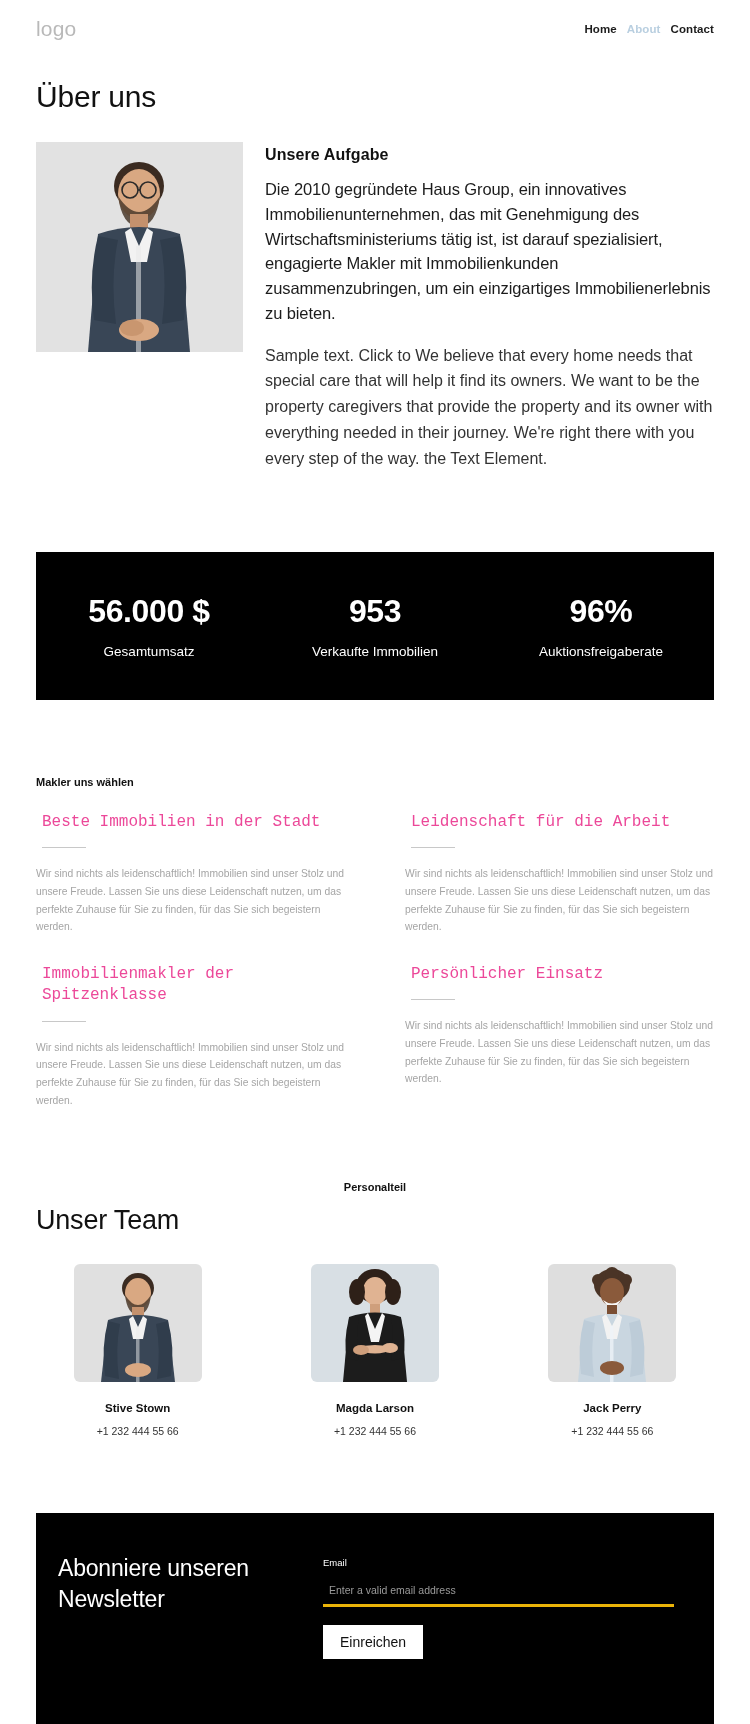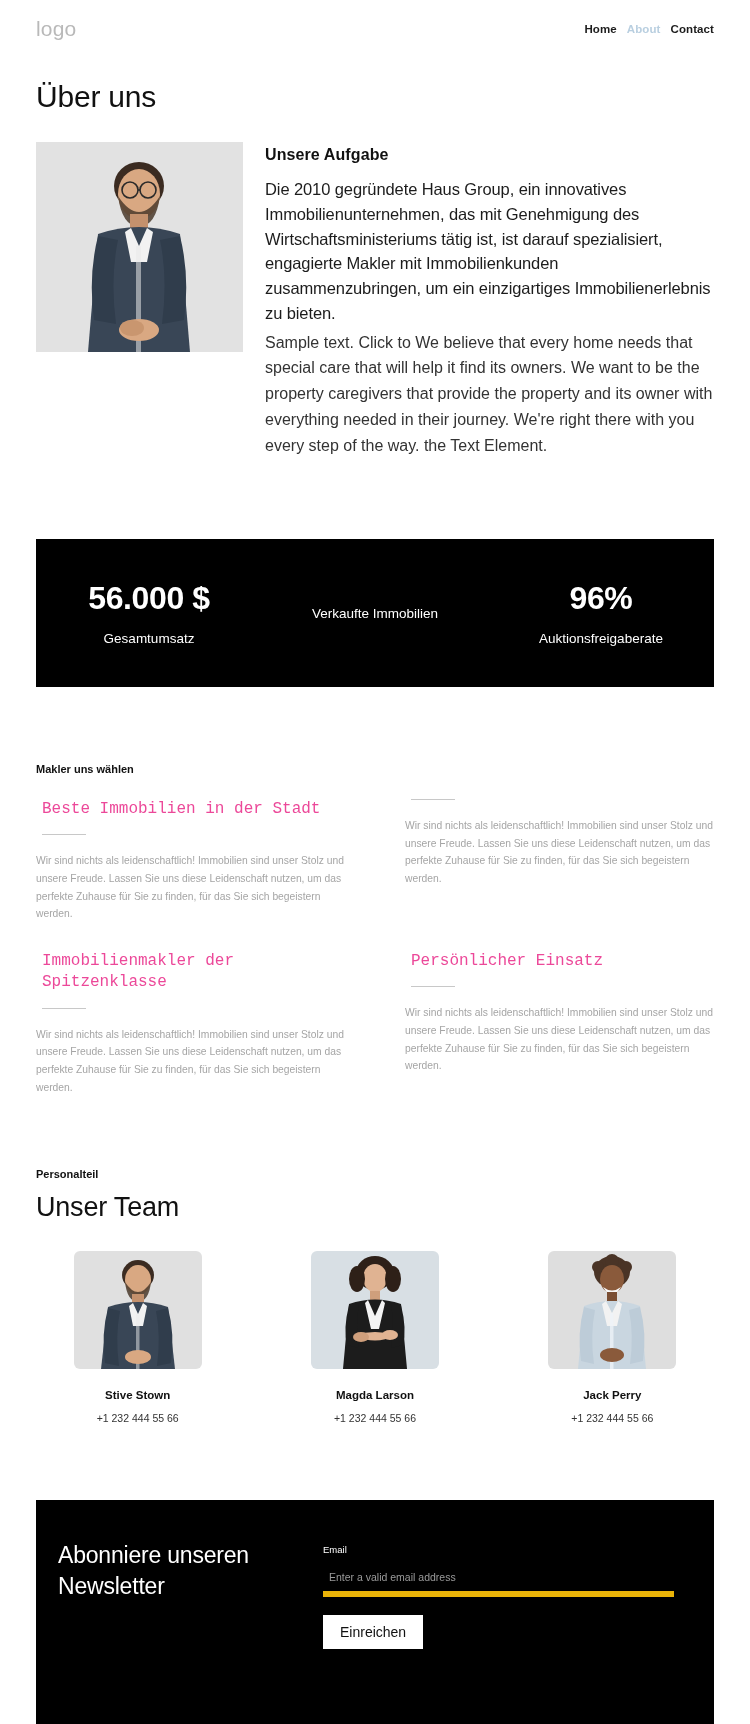--- a/index.html
+++ b/index.html
@@ -68,21 +68,21 @@
     font-weight: 700;
     color: #111111;
     margin-bottom: 13px;
     letter-spacing: 0.1px;
   }
   .lead {
     font-size: 16.5px;
     line-height: 1.5;
     color: #1c1c1c;
     font-weight: 400;
-    margin-bottom: 4px;
+    margin-bottom: 17px;
     letter-spacing: -0.1px;
   }
   .small-copy {
     font-size: 16px;
     line-height: 1.62;
     color: #333333;
   }
 
   
   .stats {
@@ -141,20 +141,21 @@
     color: #a5a5a5;
   }
 
   
   .team { padding: 72px 36px 0 36px; }
   .team-kicker {
     font-size: 11px;
     font-weight: 700;
     color: #111111;
     margin-bottom: 12px;
+    text-align: center;
   }
   .team-title {
     font-size: 27px;
     font-weight: 400;
     color: #111111;
     margin-bottom: 28px;
     letter-spacing: -0.2px;
   }
   .team-grid {
     display: grid;
@@ -203,21 +204,21 @@
   .nl-form { flex: 1; padding-top: 4px; }
   .nl-label {
     color: #ffffff;
     font-size: 9.5px;
     margin-bottom: 12px;
   }
   .nl-input {
     width: 100%;
     background: transparent;
     border: none;
-    border-bottom: 6px solid #eab308;
+    border-bottom: 3px solid #eab308;
     color: #ffffff;
     font-family: "Liberation Sans", sans-serif;
     font-size: 10.5px;
     padding: 0 0 8px 6px;
     outline: none;
   }
   .nl-input::placeholder { color: #9a9a9a; }
   .nl-submit {
     margin-top: 18px;
     background: #ffffff;
@@ -292,39 +293,41 @@
       <p class="small-copy">Sample text. Click to We believe that every home needs that special care that will help it find its owners. We want to be the property caregivers that provide the property and its owner with everything needed in their journey. We're right there with you every step of the way. the Text Element.</p>
     </div>
   </section>
 
   <section class="stats">
     <div class="stat">
       <div class="stat-value">56.000 $</div>
       <div class="stat-label">Gesamtumsatz</div>
     </div>
     <div class="stat">
+      <div class="stat-value">953</div>
       <div class="stat-label">Verkaufte Immobilien</div>
     </div>
     <div class="stat">
       <div class="stat-value">96%</div>
       <div class="stat-label">Auktionsfreigaberate</div>
     </div>
   </section>
 
   <section class="features">
     <div class="features-kicker">Makler uns wählen</div>
     <div class="feature-grid">
 
       <div>
         <h3 class="feature-title">Beste Immobilien in der Stadt</h3>
         <div class="feature-rule"></div>
         <p class="feature-body">Wir sind nichts als leidenschaftlich! Immobilien sind unser Stolz und unsere Freude. Lassen Sie uns diese Leidenschaft nutzen, um das perfekte Zuhause für Sie zu finden, für das Sie sich begeistern werden.</p>
       </div>
 
       <div>
+        <h3 class="feature-title">Leidenschaft für die Arbeit</h3>
         <div class="feature-rule"></div>
         <p class="feature-body">Wir sind nichts als leidenschaftlich! Immobilien sind unser Stolz und unsere Freude. Lassen Sie uns diese Leidenschaft nutzen, um das perfekte Zuhause für Sie zu finden, für das Sie sich begeistern werden.</p>
       </div>
 
       <div>
         <h3 class="feature-title">Immobilienmakler der Spitzenklasse</h3>
         <div class="feature-rule"></div>
         <p class="feature-body">Wir sind nichts als leidenschaftlich! Immobilien sind unser Stolz und unsere Freude. Lassen Sie uns diese Leidenschaft nutzen, um das perfekte Zuhause für Sie zu finden, für das Sie sich begeistern werden.</p>
       </div>
 

